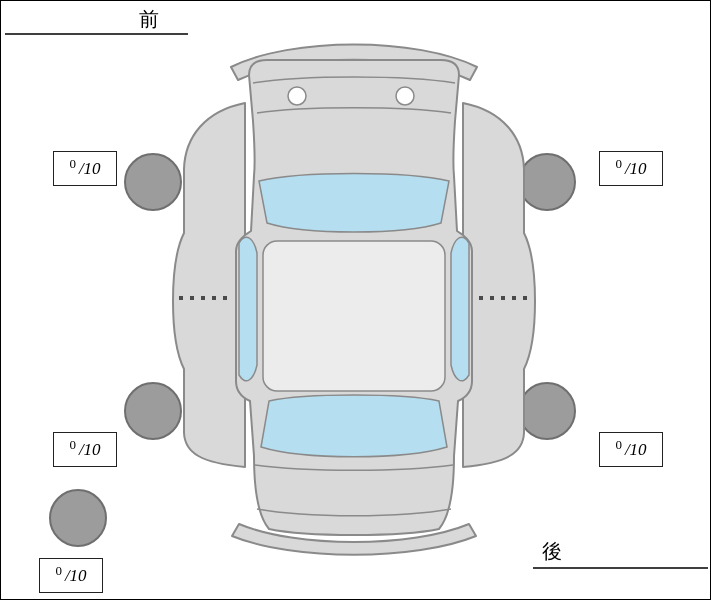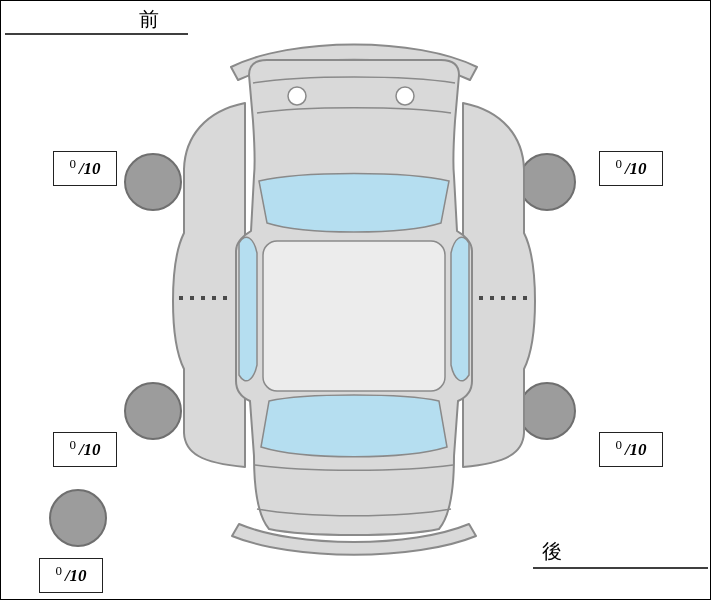--- a/index.html
+++ b/index.html
@@ -57,21 +57,20 @@
     font-family: "Liberation Serif", serif;
   }
   .score-value {
     font-size: 13px;
     position: relative;
     top: -5px;
   }
   .score-denom {
     font-size: 17px;
     font-style: italic;
-    font-weight: bold;
   }
   .pos-fl    { left: 52px;  top: 150px; }
   .pos-fr    { left: 598px; top: 150px; }
   .pos-rl    { left: 52px;  top: 431px; }
   .pos-rr    { left: 598px; top: 431px; }
   .pos-spare { left: 38px;  top: 557px; }
 </style>
 </head>
 <body>
 

